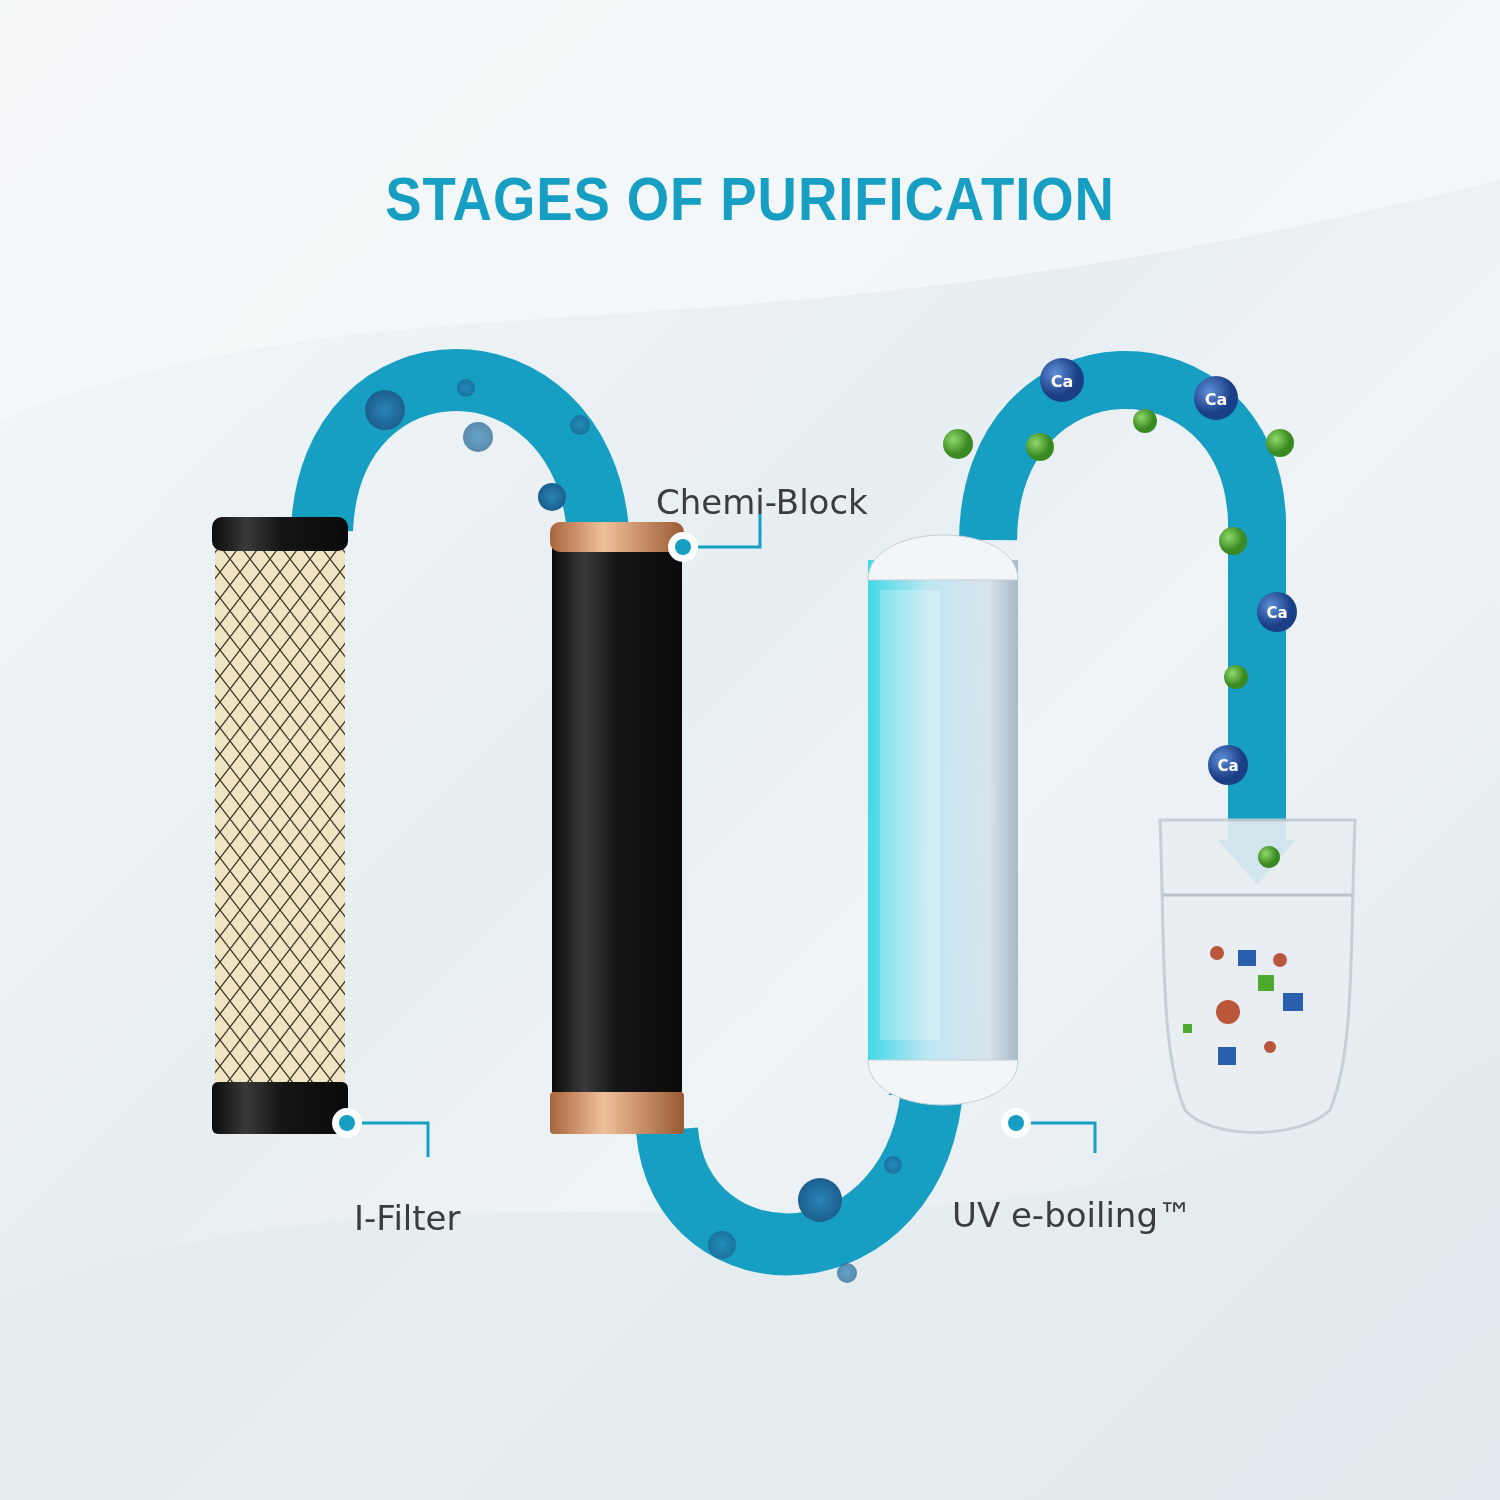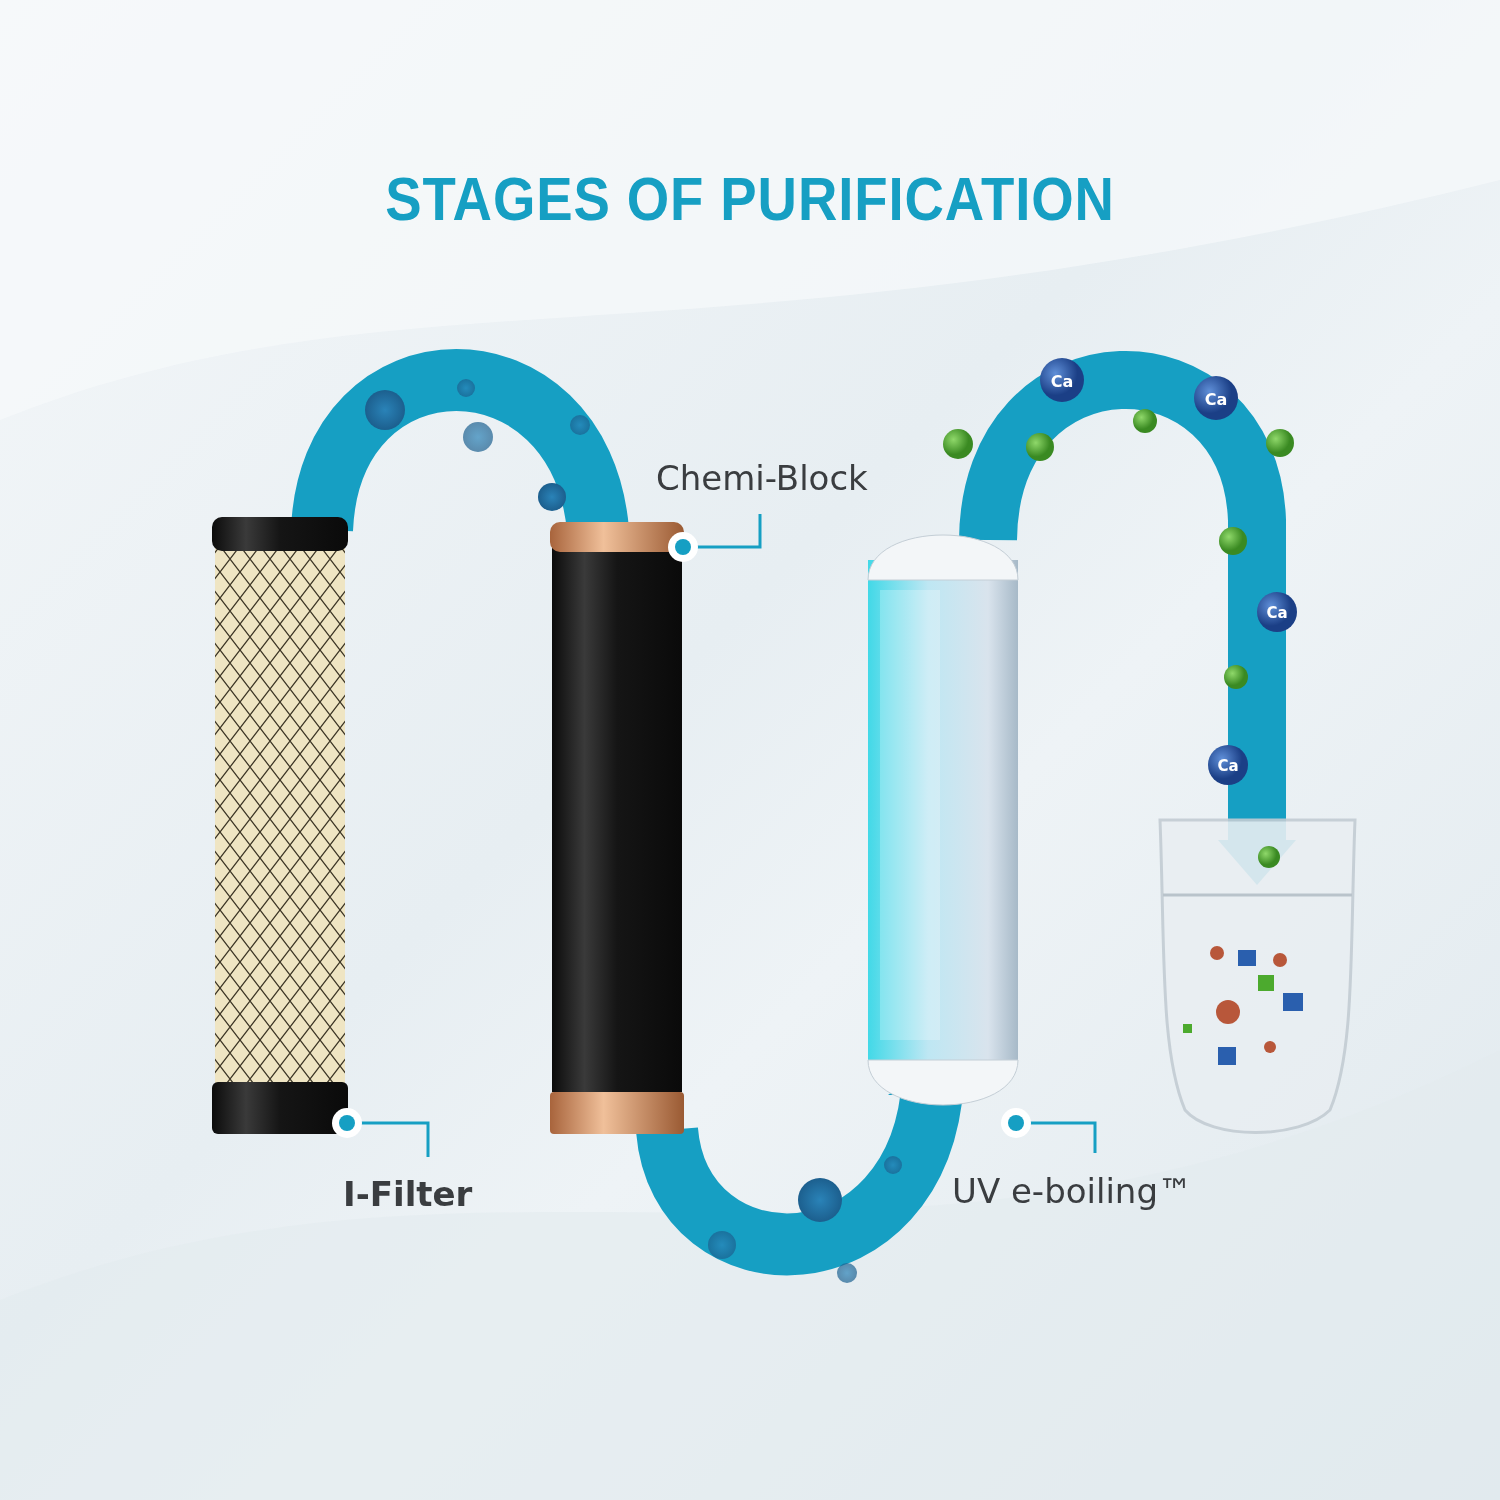--- a/index.html
+++ b/index.html
@@ -2,21 +2,21 @@
 <html><head>
 <meta charset="utf-8">
 <style>
   html, body { margin:0; padding:0; }
   body { width:1500px; height:1500px; overflow:hidden; position:relative;
     background: linear-gradient(135deg, #f4f7f9 0%, #e7eef2 45%, #eef3f6 60%, #dfe8ed 100%);
     font-family: "DejaVu Sans", sans-serif; }
   .bg-wave { position:absolute; inset:0; }
   .title { position:absolute; left:0; width:1500px; top:163px; text-align:center;
     font-family:"Liberation Sans", sans-serif; font-weight:bold; font-size:62px; color:#169fc3; letter-spacing:1px; transform:scaleX(0.88); }
-  .label { position:absolute; font-family:"DejaVu Sans", sans-serif; font-size:34px; color:#3a3d40; }
+  .label { position:absolute; font-family:"DejaVu Sans", sans-serif; font-size:34px; color:#3a3d40;margin-top:24px; }
   svg.main { position:absolute; left:0; top:0; }
 </style>
 </head>
 <body>
 
 <svg class="bg-wave" width="1500" height="1500">
   <path d="M0 420 C 400 260, 700 380, 1500 180 L1500 0 L0 0 Z" fill="#f7fafb" opacity="0.7"></path>
   <path d="M0 1300 C 500 1100, 900 1350, 1500 1050 L1500 1500 L0 1500 Z" fill="#e3ebef" opacity="0.6"></path>
 </svg>
 
@@ -147,15 +147,15 @@
     <circle cx="347" cy="1123" r="15" fill="#fff"></circle>
       <circle cx="347" cy="1123" r="8" fill="#169fc3"></circle>
   </g>
   <g>
     <polyline points="1025,1123 1095,1123 1095,1153" fill="none" stroke="#169fc3" stroke-width="3"></polyline>
     <circle cx="1016" cy="1123" r="15" fill="#fff"></circle>
       <circle cx="1016" cy="1123" r="8" fill="#169fc3"></circle>
   </g>
 </svg>
 
-<div class="label" style="left:343px; top:1174px;font-weight:bold;">I-Filter</div>
+<div class="label" style="left:354px; top:1174px;">I-Filter</div>
 <div class="label" style="left:656px; top:458px;">Chemi-Block</div>
 <div class="label" style="left:952px; top:1171px;">UV e-boiling™</div>
 
 </body></html>

